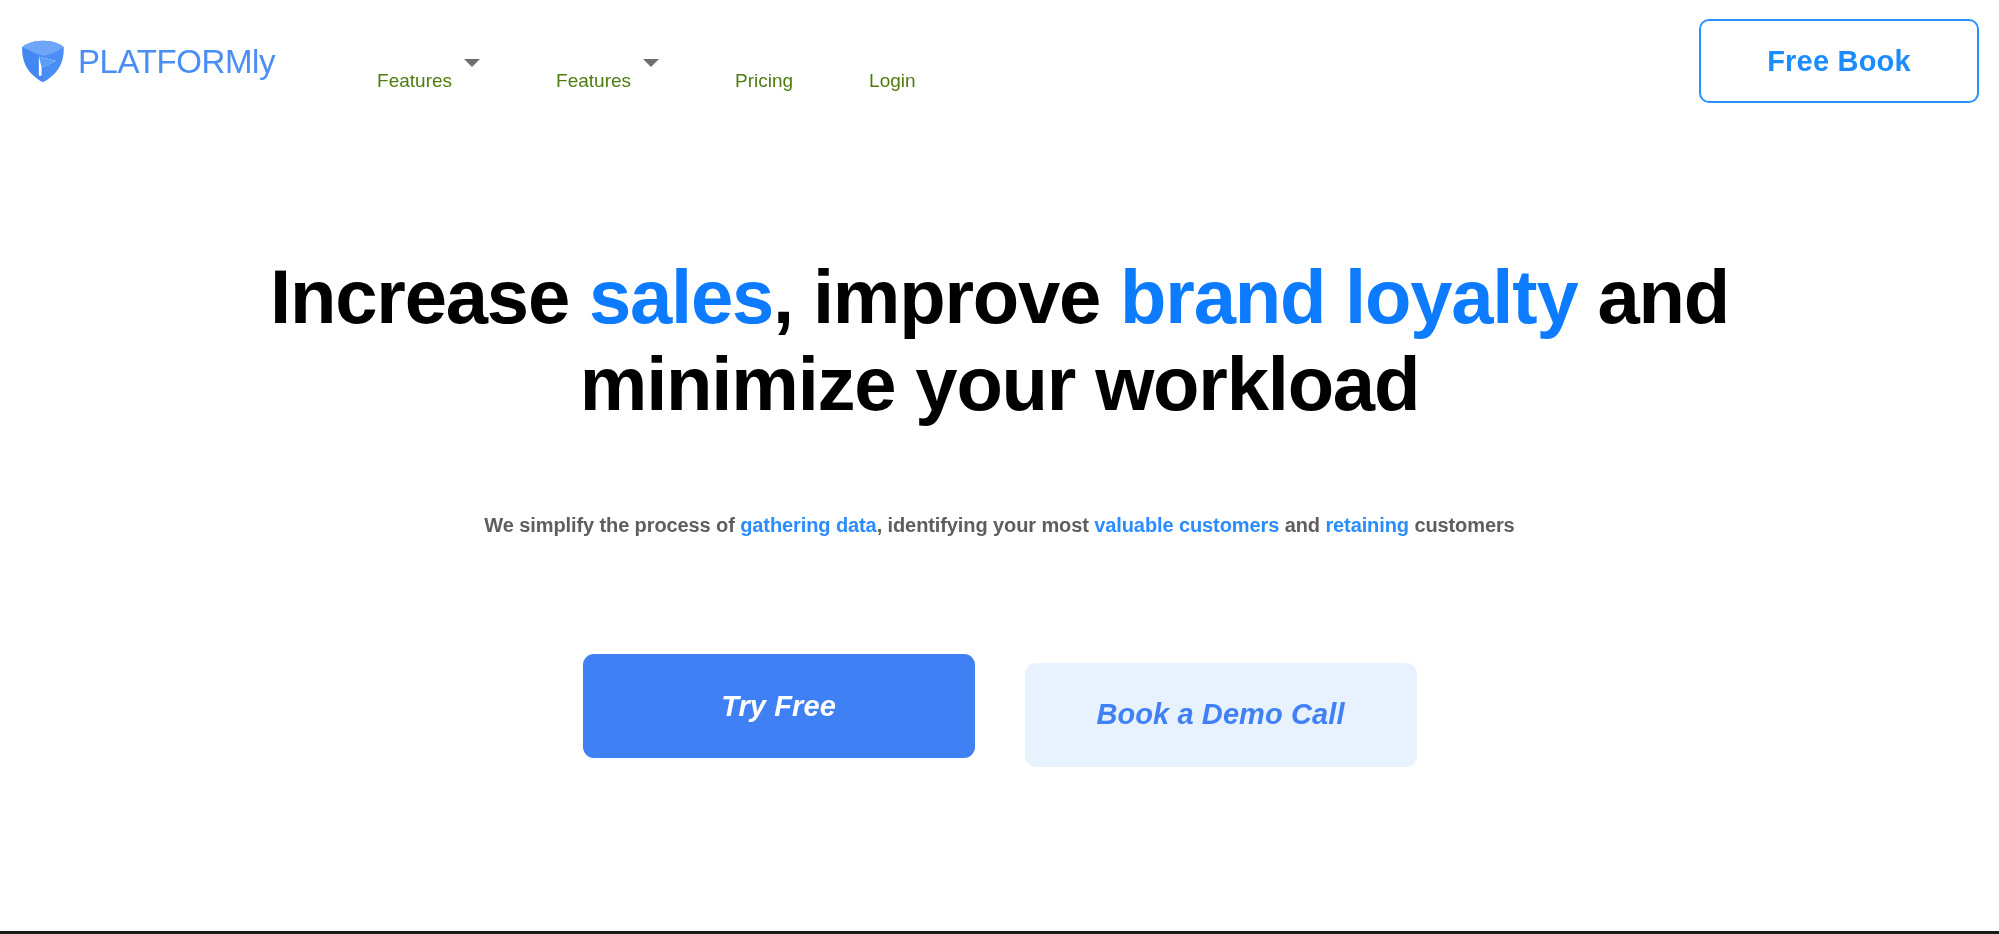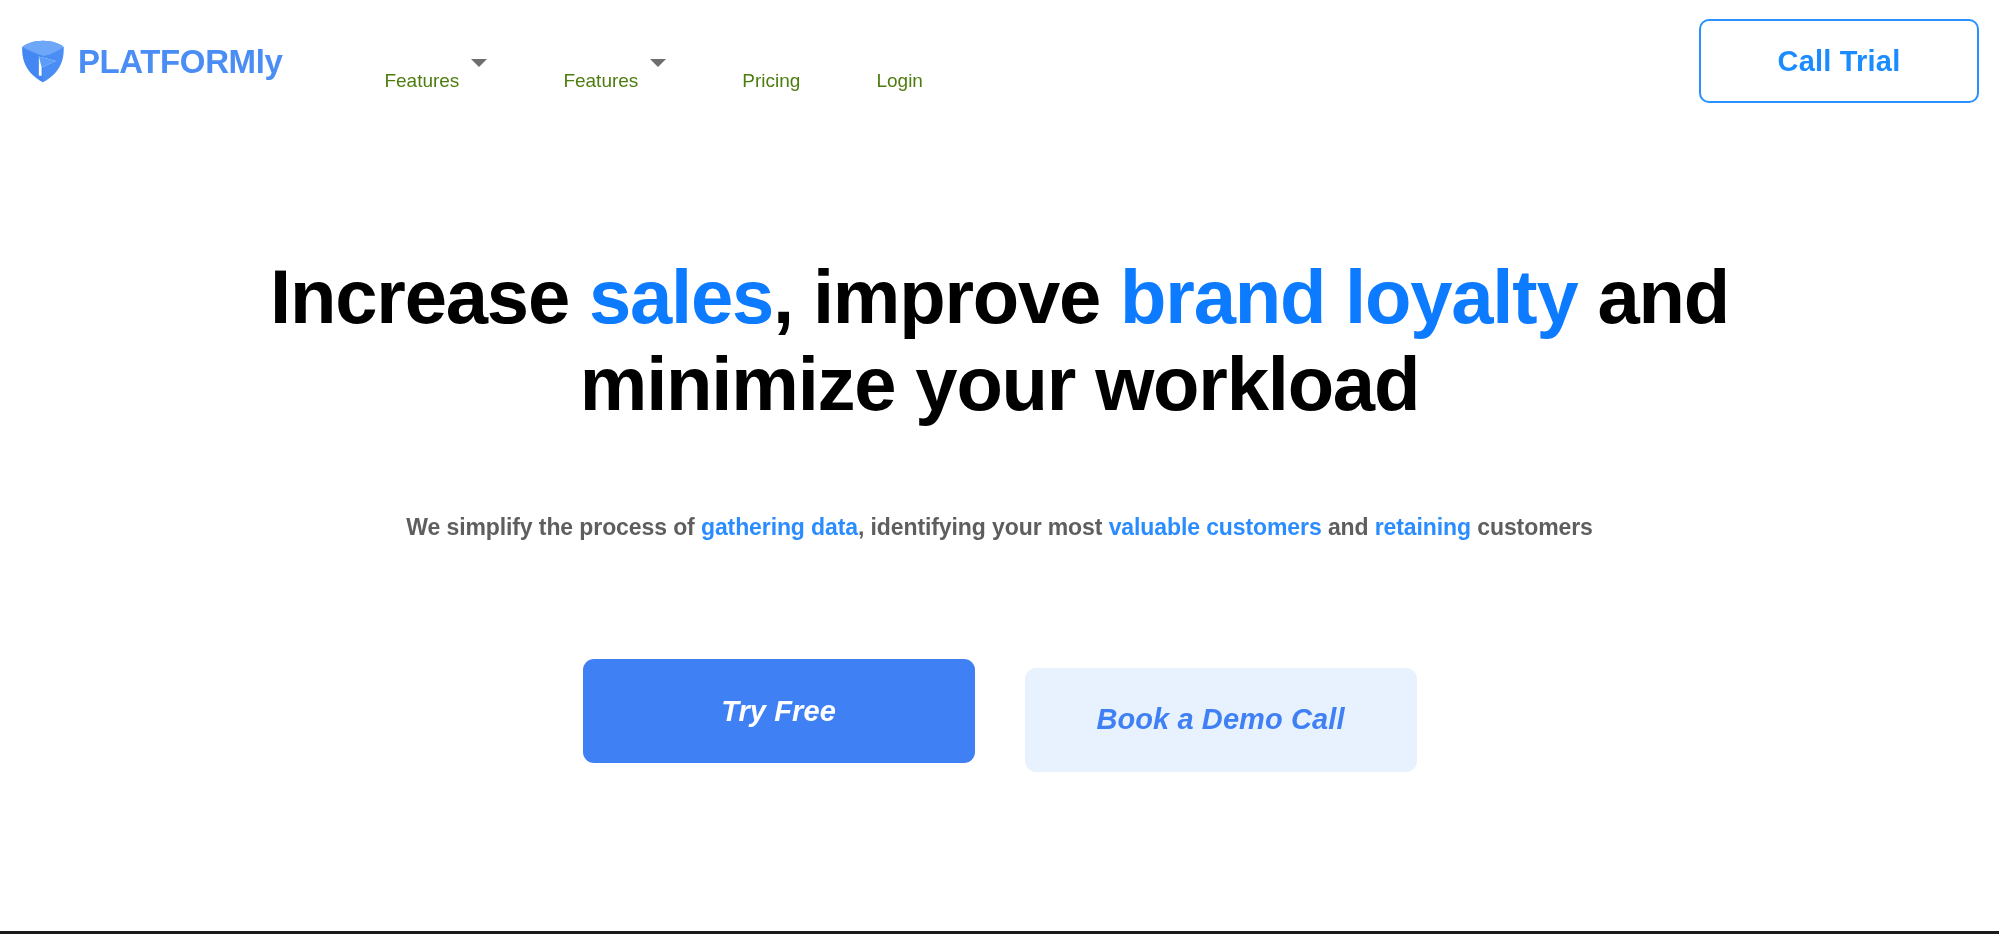--- a/index.html
+++ b/index.html
@@ -41,21 +41,21 @@
 
   .brand-mark {
     width: 46px;
     height: 46px;
     display: block;
     flex: 0 0 auto;
   }
 
   .brand-name {
     font-size: 33px;
-    font-weight: 700;
+    font-weight: 400;
     letter-spacing: -0.4px;
     color: #4a8ef5;
     line-height: 1;
     white-space: nowrap;
   }
 
   .nav {
     display: flex;
     align-items: center;
     margin-left: 64px;
@@ -123,21 +123,21 @@
     line-height: 1.14;
     letter-spacing: -1.2px;
     color: #000000;
     padding: 0 120px;
   }
 
   .hl-accent { color: #0d7bff; text-align: right; }
 
   .subhead {
     margin-top: 82px;
-    font-size: 23px;
+    font-size: 20px;
     font-weight: 700;
     line-height: 1.62;
     color: #5e5e5e;
     padding: 0 260px;
     letter-spacing: -0.1px;
   }
 
   .sub-accent { color: #2a8cff; }
 
   .cta-row {
@@ -214,21 +214,21 @@
       </div>
 
       <div class="nav-item">
         <span class="nav-label">Login</span>
       </div>
 
     </nav>
 
     <div class="nav-spacer"></div>
 
-    <button class="free-trial-btn">Call Trial</button>
+    <button class="free-trial-btn">Free Book</button>
 
   </header>
 
   <section class="hero">
 
     <h1 class="headline"><span>Increase </span><span class="hl-accent">sales</span><span>, improve </span><span class="hl-accent">brand loyalty</span><span> and minimize your workload</span></h1>
 
     <p class="subhead"><span>We simplify the process of </span><span class="sub-accent">gathering data</span><span>, identifying your most </span><span class="sub-accent">valuable customers</span><span> and </span><span class="sub-accent">retaining</span><span> customers</span></p>
 
     <div class="cta-row">

